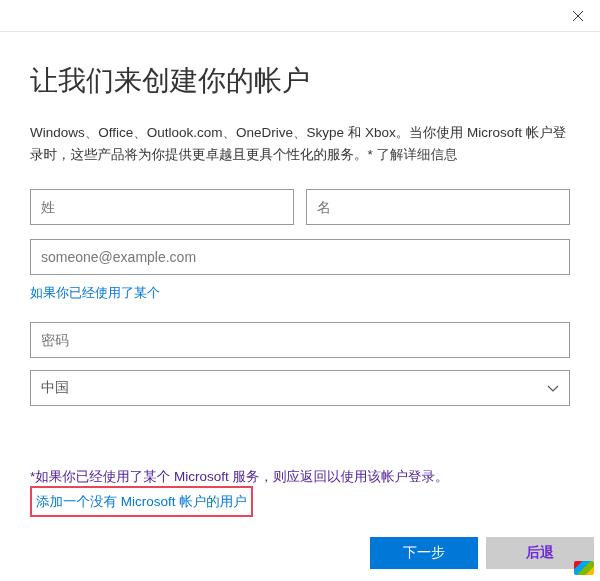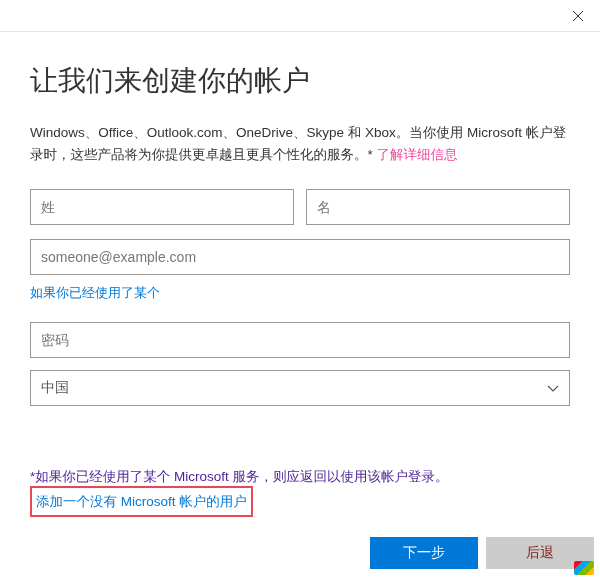--- a/index.html
+++ b/index.html
@@ -7,21 +7,21 @@
     
     .titlebar { height: 32px; border-bottom: 1px solid #e5e5e5; display: flex; justify-content: flex-end; align-items: center; }
     .close-btn { width: 45px; height: 32px; display: flex; align-items: center; justify-content: center; cursor: pointer; }
     .close-btn svg { width: 10px; height: 10px; }
     
     .content { padding: 30px 30px 0 30px; }
     
     h1 { font-size: 28px; font-weight: 400; color: #333; margin-bottom: 22px; }
     
     .intro { font-size: 13.5px; color: #333; line-height: 1.6; margin-bottom: 24px; }
-    .link { color: #ec4899; cursor: pointer; }
+    .link { color: #404040; cursor: pointer; }
     
     .name-row { display: flex; gap: 12px; margin-bottom: 14px; }
     .name-row input { flex: 1; }
     
     input[type="text"], input[type="password"] {
       width: 100%;
       height: 36px;
       border: 1px solid #999;
       padding: 0 10px;
       font-size: 14px;
@@ -51,21 +51,21 @@
     .country-select svg { width: 12px; height: 12px; }
     
     .existing-note { font-size: 13.5px; color: #4c1d95; }
     
     .add-user-wrap { display: inline-block; border: 2px solid #e74856; padding: 4px 4px; margin-bottom: 20px; }
     .add-user-link { font-size: 13.5px; color: #0078d7; cursor: pointer; }
     
     .button-row { display: flex; justify-content: flex-end; gap: 8px; padding: 0 6px 6px 0; }
     .btn { width: 108px; height: 32px; display: flex; align-items: center; justify-content: center; font-size: 14px; cursor: pointer; border: none; font-family: inherit; }
     .btn-primary { background: #0078d7; color: #fff; }
-    .btn-secondary { background: #ccc; color: #7f1d1d; }
+    .btn-secondary { background: #ccc; color: #6d28d9; font-weight: bold; }
     
     .watermark { position: absolute; right: 6px; bottom: 6px; display: flex; align-items: center; gap: 4px; font-size: 12px; }
     .watermark-flag { width: 20px; height: 14px; background: linear-gradient(135deg, #e81123 0%, #e81123 25%, #00a4ef 25%, #00a4ef 50%, #7fba00 50%, #7fba00 75%, #ffb900 75%); border-radius: 2px; }
     .watermark-text1 { color: #ff8c00; font-weight: bold; }
     .watermark-text2 { color: #666; font-size: 10px; }
   </style>
 </head>
 <body>
 
 <div class="titlebar">

